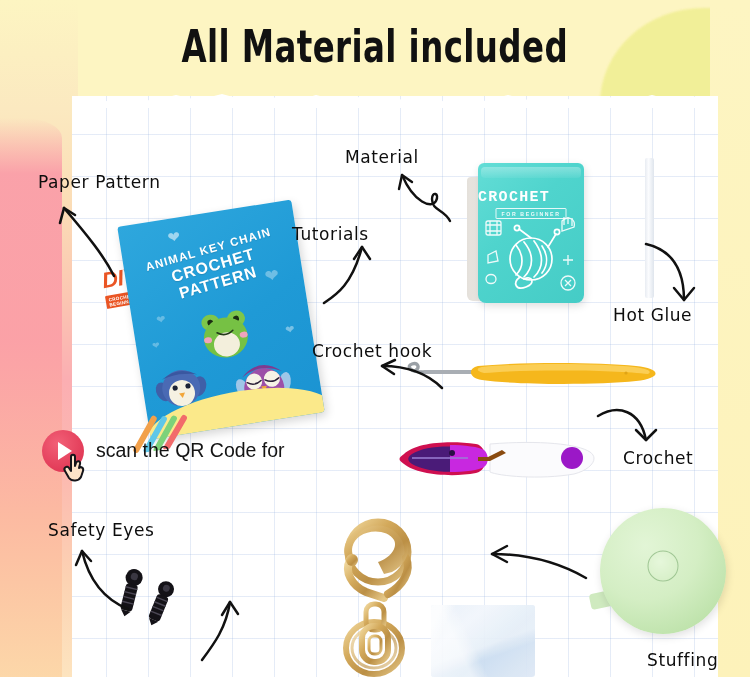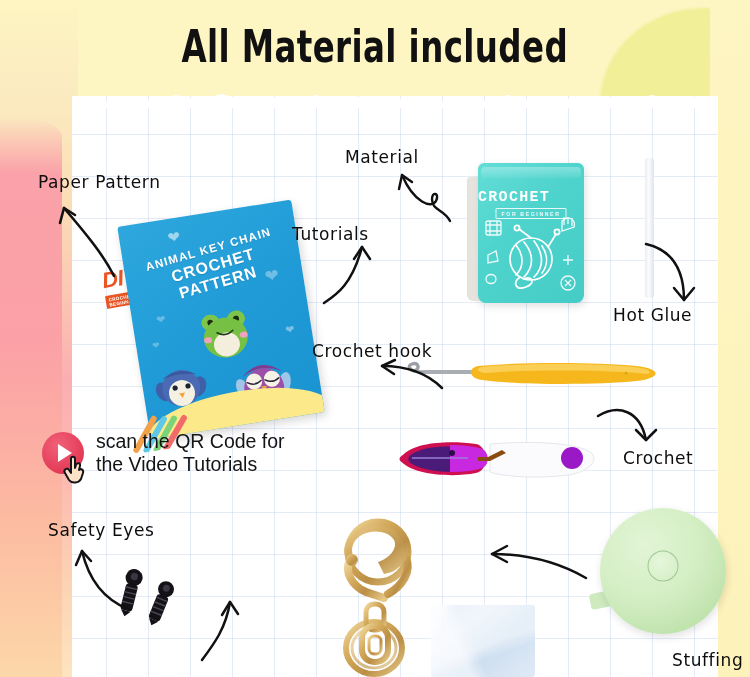--- a/index.html
+++ b/index.html
@@ -397,21 +397,21 @@
   <div class="hand" style="left:613px; top:305px;">Hot Glue</div>
 
   <div class="hand" style="left:312px; top:341px;">Crochet hook</div>
 
   <div class="hand" style="left:623px; top:448px;">Crochet</div>
 
   <div class="hand" style="left:48px; top:520px;">Safety Eyes</div>
 
 
 
-  <div class="hand" style="left:672px; top:650px;">Stuffing</div>
+  <div class="hand" style="left:647px; top:650px;">Stuffing</div>
 
   <svg class="arrow" style="left:42px; top:190px; width:80px; height:90px;" viewBox="0 0 80 90">
     <path d="M72,86 C62,66 46,46 22,18" stroke="#111" stroke-width="2.6" fill="none" stroke-linecap="round"></path>
     <path d="M22,18 L18,33 M22,18 L33,25" stroke="#111" stroke-width="2.6" fill="none" stroke-linecap="round"></path>
   </svg>
 
   <svg class="arrow" style="left:388px; top:165px; width:70px; height:62px;" viewBox="0 0 70 62">
     <path d="M62,56 C56,44 44,46 44,34 C44,26 52,28 48,36 C44,44 26,38 14,10" stroke="#111" stroke-width="2.4" fill="none" stroke-linecap="round"></path>
     <path d="M14,10 L11,24 M14,10 L24,17" stroke="#111" stroke-width="2.4" fill="none" stroke-linecap="round"></path>
   </svg>
@@ -633,17 +633,16 @@
     <div class="play-btn">
       <div class="play-tri"></div>
       <svg class="cursor-hand" viewBox="0 0 26 30">
         <path d="M9,5 C9,2 13,2 13,5 L13,14 L14,11 C15,8 19,9 18,12 L17,16
                  C19,14 22,16 21,19 L19,25 C17,29 10,30 7,26 L3,19
                  C1,16 5,13 7,16 L9,19 Z" fill="#fde3c8" stroke="#15151a" stroke-width="2" stroke-linejoin="round"></path>
       </svg>
     </div>
     <div class="cta-text">
       <div>scan the QR Code for</div>
-      <div>the Video Tutorials</div>
     </div>
   </div>
 
 </div>
 
 </body></html>

